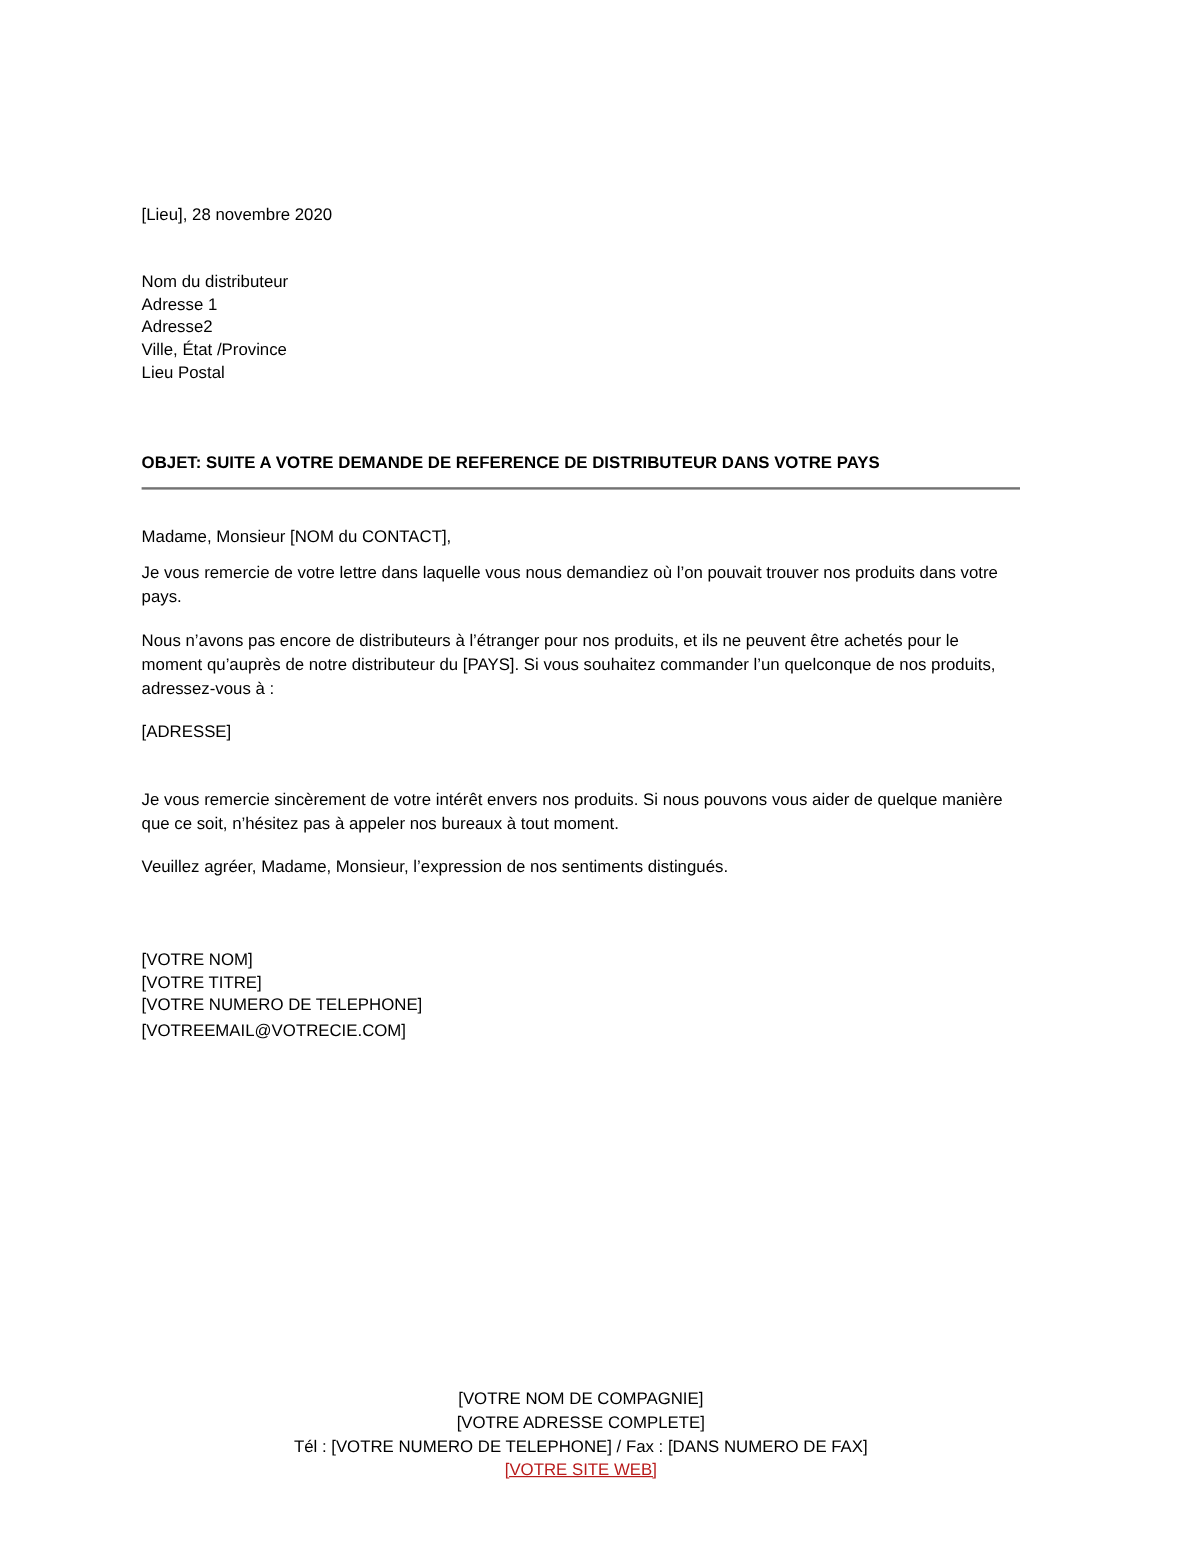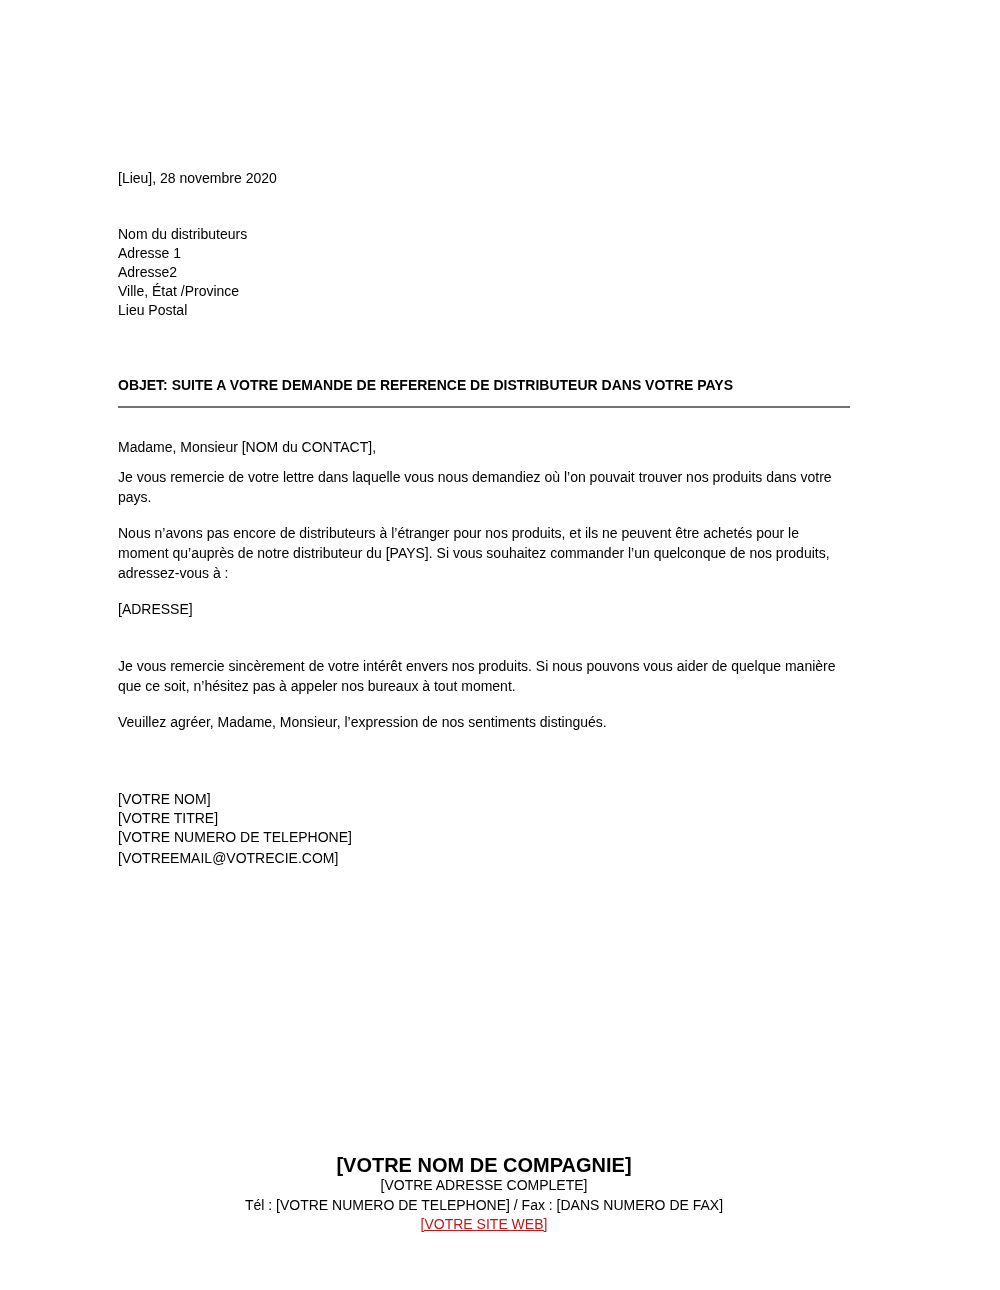--- a/index.html
+++ b/index.html
@@ -60,43 +60,43 @@
   }
   .footer {
     position: absolute;
     left: 0;
     right: 0;
     bottom: 56px;
     text-align: center;
     line-height: 19px;
   }
   .footer .company {
-    font-weight: bold;
-    font-size: 20px;
+    font-weight: normal;
+    font-size: 14px;
     margin-bottom: 1px;
   }
   .footer .telfax {
     margin-top: 1px;
   }
   .footer a.site-link {
     color: #b91c1c;
     text-decoration: underline;
     cursor: pointer;
   }
 </style>
 </head>
 <body>
 
 <div class="page">
   <div class="content">
 
     <div class="date-line">[Lieu], 28 novembre 2020</div>
 
     <div class="recipient-block">
-      <div>Nom du distributeurs</div>
+      <div>Nom du distributeur</div>
       <div>Adresse 1</div>
       <div>Adresse2</div>
       <div>Ville, État /Province</div>
       <div>Lieu Postal</div>
     </div>
 
     <div class="subject">OBJET: SUITE A VOTRE DEMANDE DE REFERENCE DE DISTRIBUTEUR DANS VOTRE PAYS</div>
 
     <div class="salutation">Madame, Monsieur [NOM du CONTACT],</div>
 

